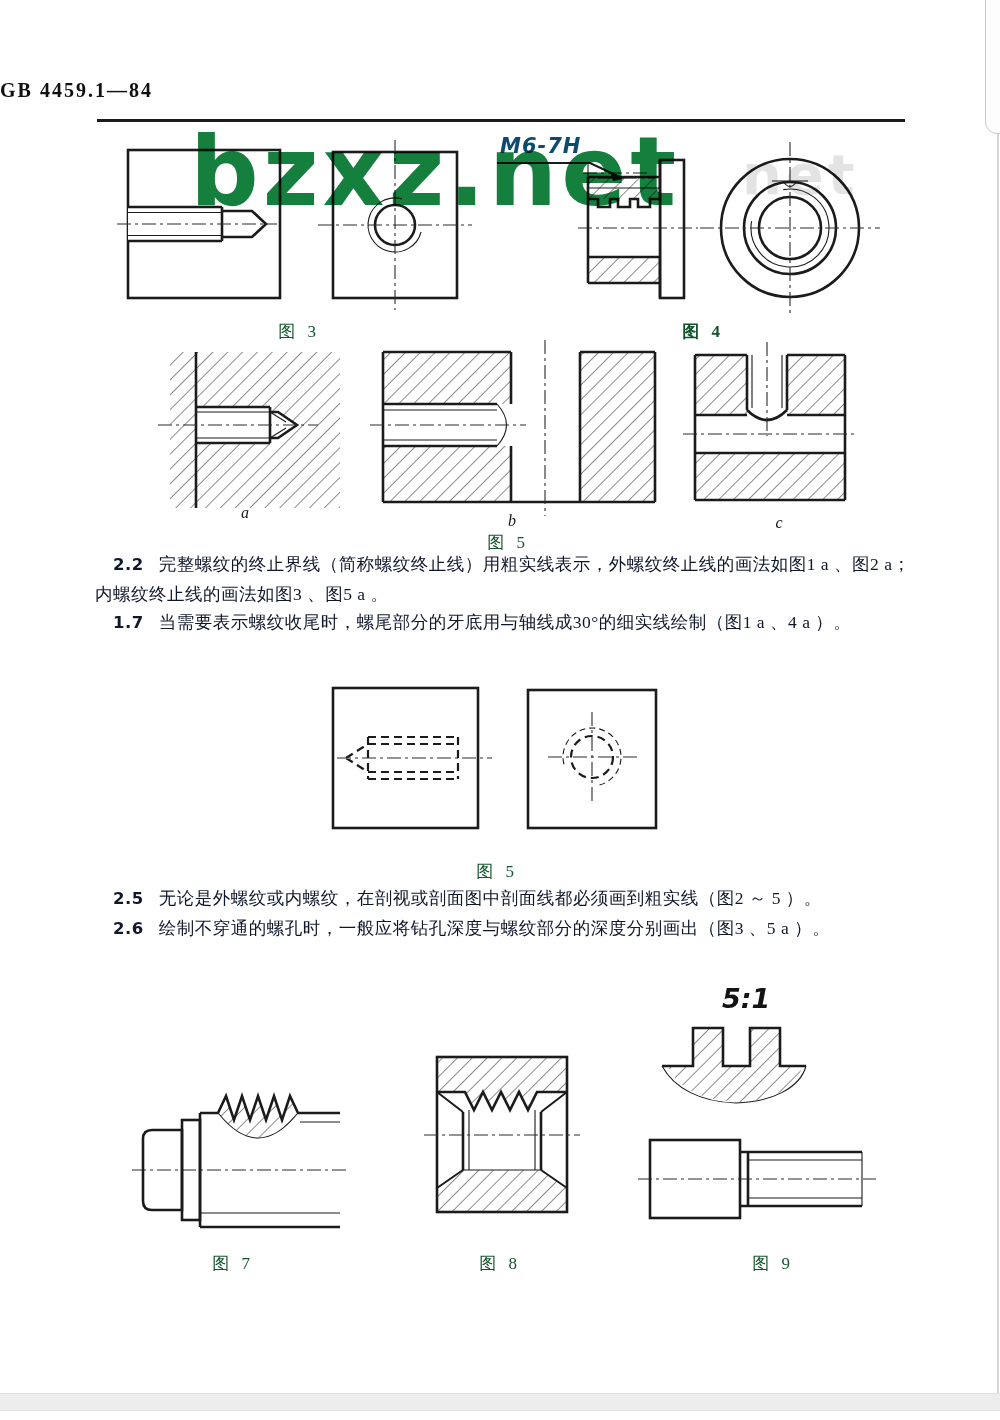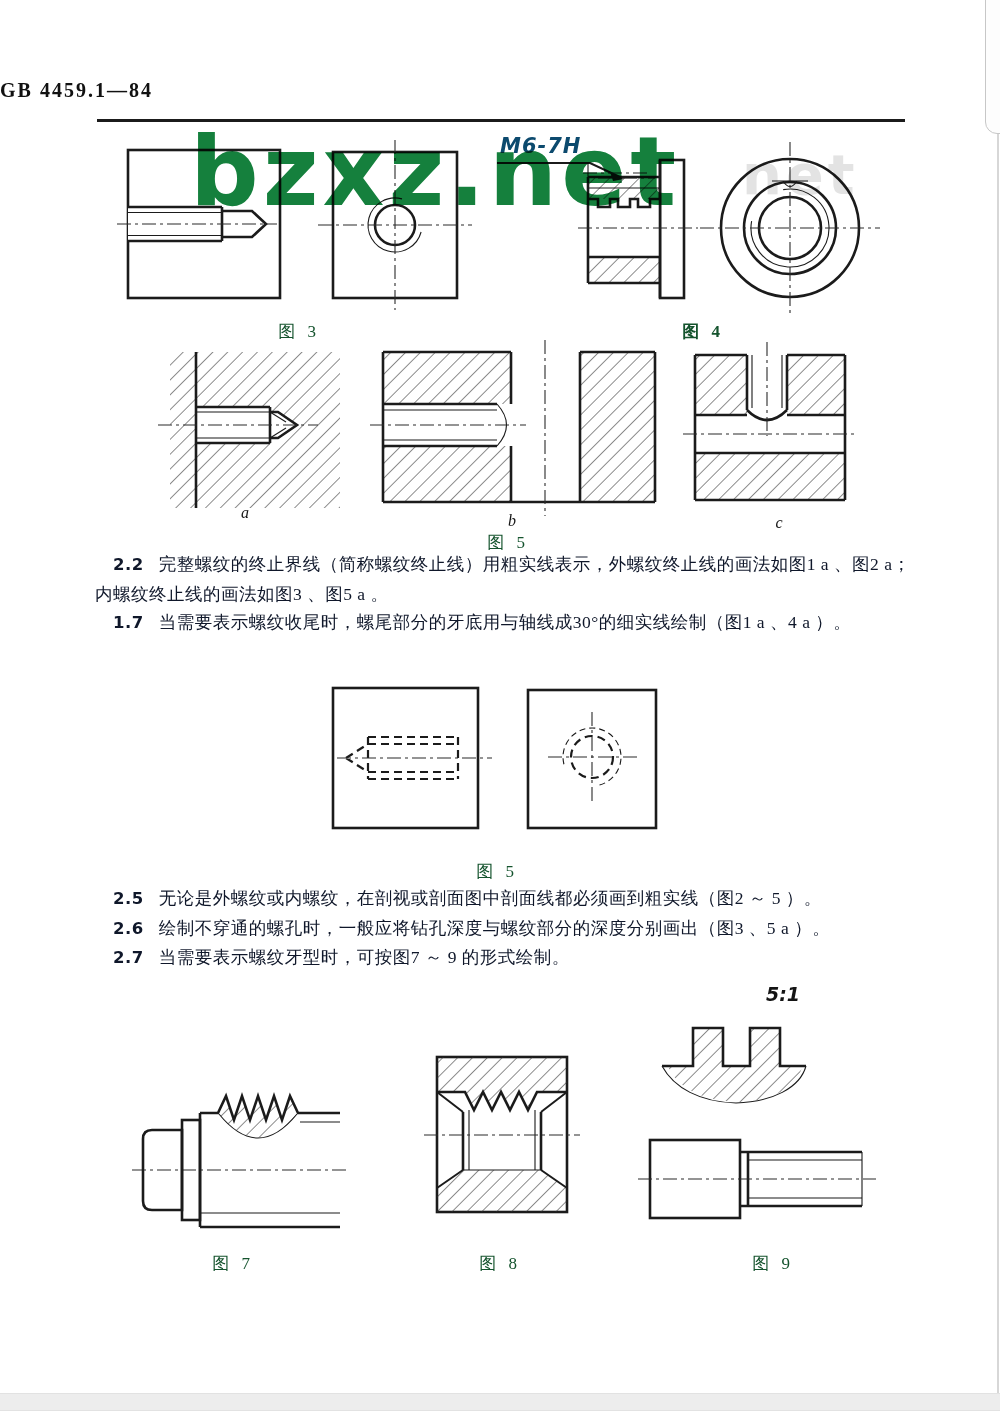--- a/index.html
+++ b/index.html
@@ -8,21 +8,21 @@
   .abs{position:absolute;}
   .title{left:0;right:14px;top:79px;text-align:left;font-family:Liberation Serif, serif;
          font-weight:bold;font-size:20px;letter-spacing:2px;color:#111;}
   .rule{left:97px;top:119px;width:808px;height:3px;background:#1b1b1b;}
   .drawings{left:0;top:0;z-index:1;}
   .cap{font-size:17px;color:#14532d;text-align:center;width:70px;letter-spacing:4px;z-index:3;}
   .sub{font-size:16px;font-style:italic;color:#161616;text-align:center;width:30px;z-index:3;}
   .threadlabel{left:500px;top:134px;font-family:"DejaVu Sans",sans-serif;font-style:italic;
          font-weight:bold;font-size:21px;letter-spacing:1px;color:#0c4a6e;z-index:3;}
   .scalelabel{left:722px;top:983px;font-family:"DejaVu Sans",sans-serif;font-style:italic;
-         font-weight:bold;font-size:19px;color:#141414;z-index:3;margin-left:44px;}
+         font-weight:bold;font-size:27px;color:#141414;z-index:3;}
   .textblock{left:95px;width:816px;z-index:3;}
   .clause{font-size:17.5px;line-height:28.5px;color:#0f172a;text-indent:18px;letter-spacing:0.5px;}
   .clause b{font-family:"DejaVu Sans",sans-serif;font-size:16.5px;margin-right:15px;}
   .wm{position:absolute;left:190px;top:116px;font-family:"DejaVu Sans",sans-serif;font-weight:bold;
       font-size:96px;letter-spacing:4px;color:#15803d;mix-blend-mode:multiply;z-index:9;
       pointer-events:none;white-space:nowrap;}
   .wm2{left:742px;top:142px;font-size:56px;color:#e3e3e3;}
   .pagegap{left:0;top:1393px;width:1000px;height:16px;background:#ededed;
       border-top:1px solid #e2e2e2;border-bottom:1px solid #e2e2e2;z-index:4;}
   .scrollthumb{left:985px;top:-16px;width:26px;height:148px;border:1.5px solid #c7c7c7;
@@ -164,21 +164,20 @@
 <div class="abs cap" style="left:465px;top:1252px;">图 8</div>
 <div class="abs cap" style="left:738px;top:1252px;">图 9</div>
 
 <div class="abs textblock" style="top:550px;">
   <div class="clause"><b>2.2</b><span>完整螺纹的终止界线（简称螺纹终止线）用粗实线表示，外螺纹终止线的画法如图1 a 、图2 a；内螺纹终止线的画法如图3 、图5 a 。</span></div>
   <div class="clause"><b>1.7</b><span>当需要表示螺纹收尾时，螺尾部分的牙底用与轴线成30°的细实线绘制（图1 a 、4 a ）。</span></div>
 </div>
 <div class="abs textblock" style="top:884px;">
   <div class="clause"><b>2.5</b><span>无论是外螺纹或内螺纹，在剖视或剖面图中剖面线都必须画到粗实线（图2 ～ 5 ）。</span></div>
   <div class="clause"><b>2.6</b><span>绘制不穿通的螺孔时，一般应将钻孔深度与螺纹部分的深度分别画出（图3 、5 a ）。</span></div>
-  <div class="clause"><b>2.7</b><span>当需要表示螺纹牙型时，可按图7 ～ 9 的形式绘制。</span></div>
 </div>
 
 <div class="wm">bzxz.net</div>
 <div class="wm wm2">net</div>
 
 <div class="abs pagegap"></div>
 <div class="abs pageedge"></div>
 <div class="abs scrollthumb"></div>
 
 </body></html>

